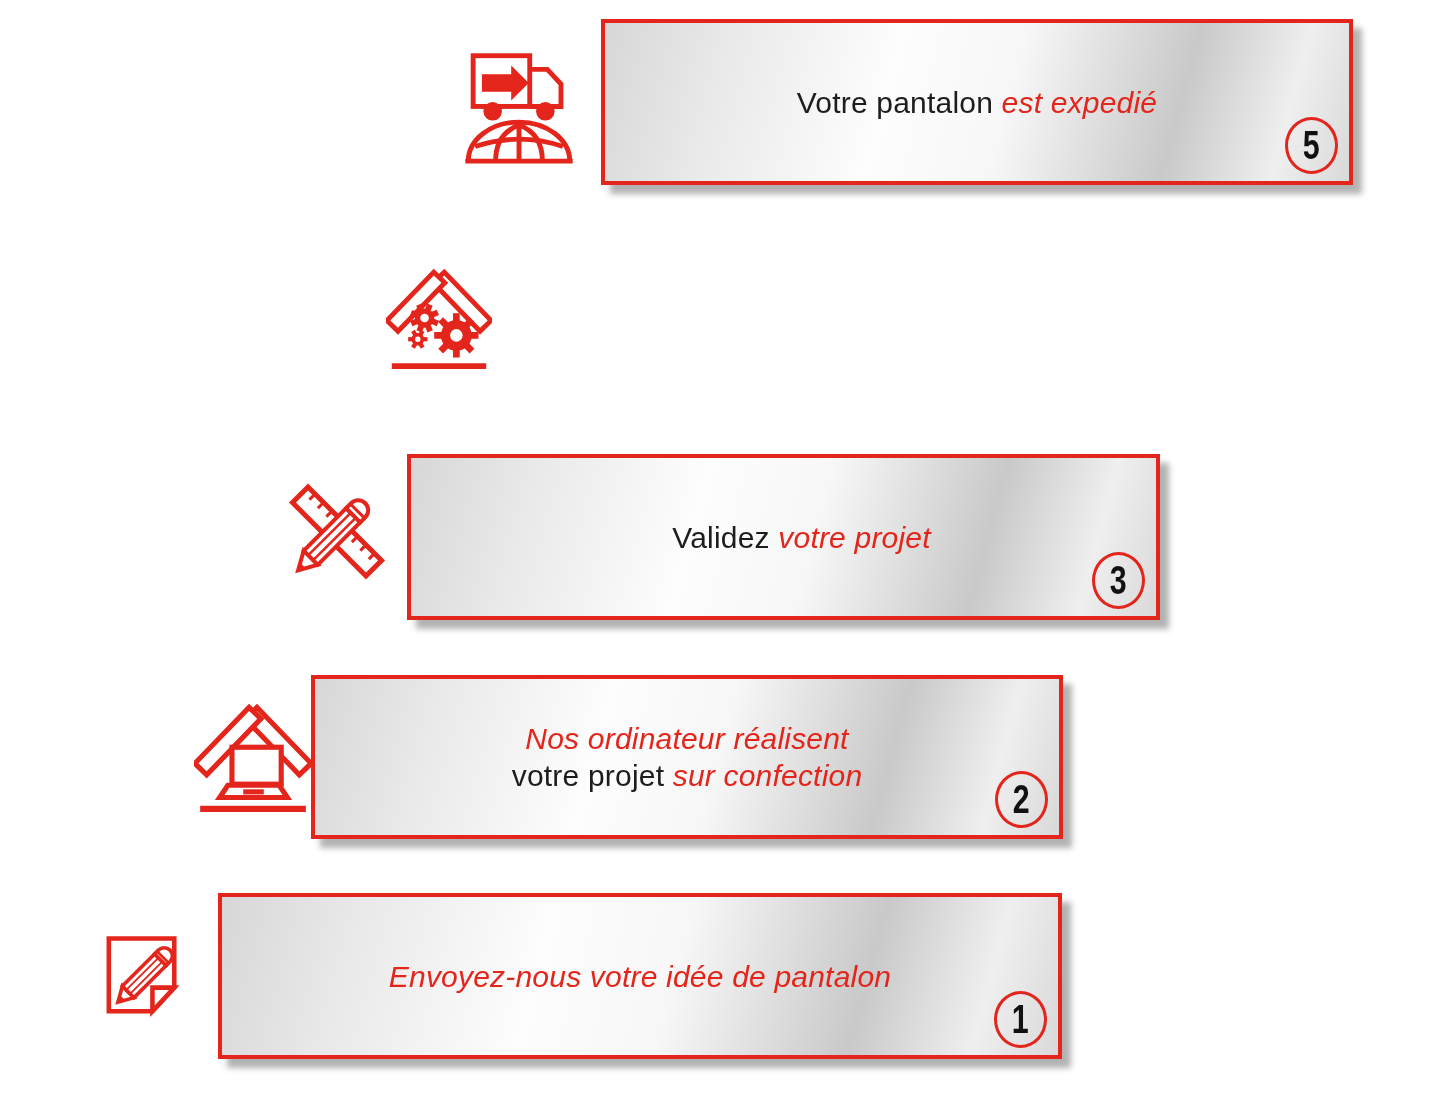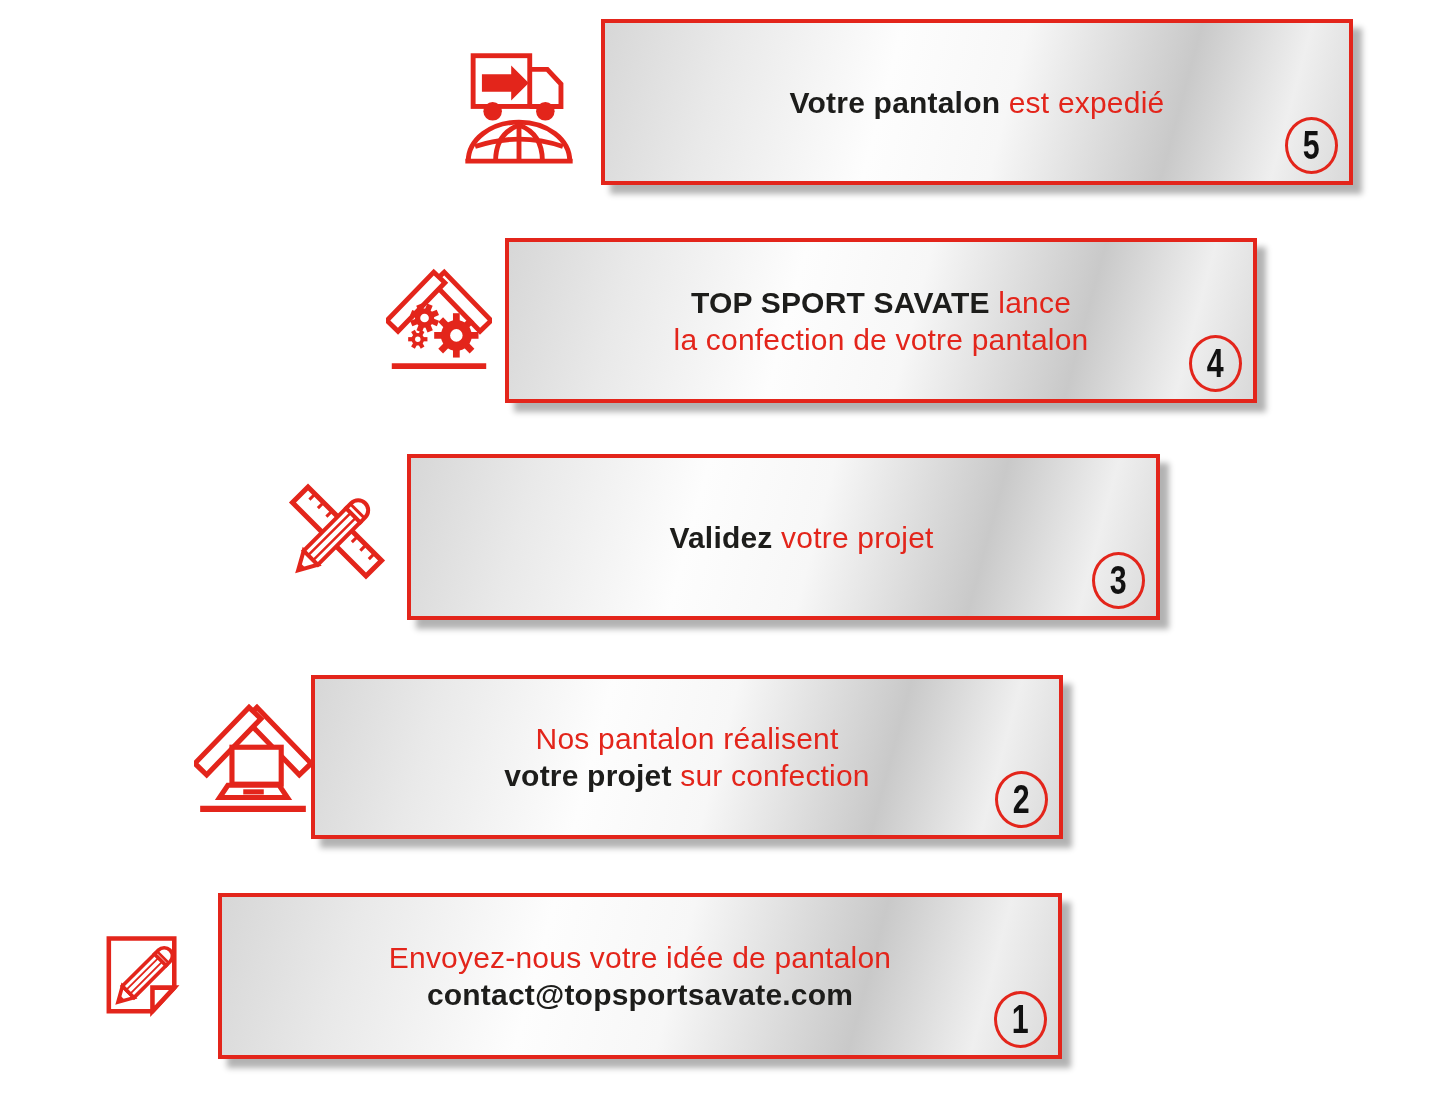--- a/index.html
+++ b/index.html
@@ -14,22 +14,22 @@
   .banner{
     position:absolute;box-sizing:border-box;
     border:4px solid var(--accent);
     background:linear-gradient(105deg,#d7d7d7 0%,#e9e9e9 16%,#fdfdfd 38%,#f7f7f7 54%,#c9c9c9 76%,#efefef 90%,#d9d9d9 100%);
     box-shadow:9px 9px 6px rgba(0,0,0,0.30);
     display:flex;flex-direction:column;align-items:center;justify-content:center;
   }
   .banner-text{
     text-align:center;font-size:30px;line-height:37px;letter-spacing:0.2px;
   }
-  .banner-text .dark{color:var(--dark);font-weight:bold;}
-  .banner-text .accent{color:var(--accent);}
+  .banner-text .dark{color:var(--dark);}
+  .banner-text .accent{color:var(--accent);font-style:italic;}
   .badge{
     position:absolute;right:11px;bottom:7px;width:47px;height:51px;
     border:3px solid var(--accent);border-radius:50%;
     display:flex;align-items:center;justify-content:center;
   }
   .badge span{
     color:#111;font-size:40px;font-weight:bold;transform:scaleX(0.76);
     font-family:"Liberation Sans",sans-serif;
   }
   .icon{position:absolute;}
@@ -115,29 +115,20 @@
             <rect x="-2.2" y="-10" width="4.4" height="5" transform="rotate(210)"></rect>
             <rect x="-2.2" y="-10" width="4.4" height="5" transform="rotate(270)"></rect>
             <rect x="-2.2" y="-10" width="4.4" height="5" transform="rotate(330)"></rect>
           </g>
         <circle r="6.5"></circle>
           <circle r="2.8" fill="#fff"></circle>
       </g>
       <line x1="6" y1="105" x2="104" y2="105" stroke-width="6"></line>
     </svg>
   </div>
-  <div class="banner" id="banner-4">
-    <div class="banner-text">
-        <div><span class="dark">TOP SPORT SAVATE </span><span class="accent">lance</span></div>
-        <div><span class="accent">la confection de votre pantalon</span></div>
-      </div>
-    <div class="badge">
-        <span>4</span>
-      </div>
-  </div>
 
   <div class="icon" id="icon-3">
     <svg viewBox="0 0 112 112" fill="none" stroke="#E3251B" stroke-width="5">
       <g transform="rotate(45 56 50)">
         <rect x="4" y="39" width="104" height="22" fill="#fff"></rect>
         <path d="M14,39 v8 M26,39 v8 M38,39 v8 M50,39 v8 M62,39 v8 M74,39 v8 M86,39 v8 M98,39 v8" stroke-width="3"></path>
       </g>
       <g transform="rotate(-45 51 55)" stroke-width="4">
         <path d="M3,55 L21,45 L21,65 Z" fill="#fff"></path>
         <path d="M3,55 L10,51 L10,59 Z" fill="#E3251B" stroke="none"></path>
@@ -162,21 +153,21 @@
       <rect x="44" y="32" width="76" height="16" fill="#fff" transform="rotate(46 82 40)"></rect>
       <rect x="-5" y="32" width="76" height="16" fill="#fff" transform="rotate(-46 33 40)"></rect>
       <rect x="37" y="46" width="48" height="36" fill="#fff"></rect>
       <path d="M25,95 L33,83 H83 L91,95 Z" fill="#fff"></path>
       <rect x="48" y="87" width="20" height="5" fill="#E3251B" stroke="none"></rect>
       <line x1="6" y1="106" x2="109" y2="106" stroke-width="6"></line>
     </svg>
   </div>
   <div class="banner" id="banner-2">
     <div class="banner-text">
-        <div><span class="accent">Nos pantalon réalisent</span></div>
+        <div><span class="accent">Nos ordinateur réalisent</span></div>
         <div><span class="dark">votre projet </span><span class="accent">sur confection</span></div>
       </div>
     <div class="badge">
         <span>2</span>
       </div>
   </div>
 
   <div class="icon" id="icon-1">
     <svg viewBox="0 0 100 110" fill="none" stroke="#E3251B" stroke-width="5">
       <path d="M8,16 H80 V70 L56,96 H8 Z" fill="#fff"></path>
@@ -187,20 +178,19 @@
         <rect x="22" y="48" width="50" height="18" fill="#fff"></rect>
         <path d="M22,54 H72 M22,60 H72" stroke-width="2"></path>
         <path d="M72,48 h6 a9,9 0 0 1 0,18 h-6 z" fill="#fff"></path>
         <line x1="76" y1="48" x2="76" y2="66" stroke-width="3"></line>
       </g>
     </svg>
   </div>
   <div class="banner" id="banner-1">
     <div class="banner-text">
         <div><span class="accent">Envoyez-nous votre idée de pantalon</span></div>
-        <div><span class="dark">contact@topsportsavate.com</span></div>
       </div>
     <div class="badge">
         <span>1</span>
       </div>
   </div>
 
 </div>
 
 </body></html>

